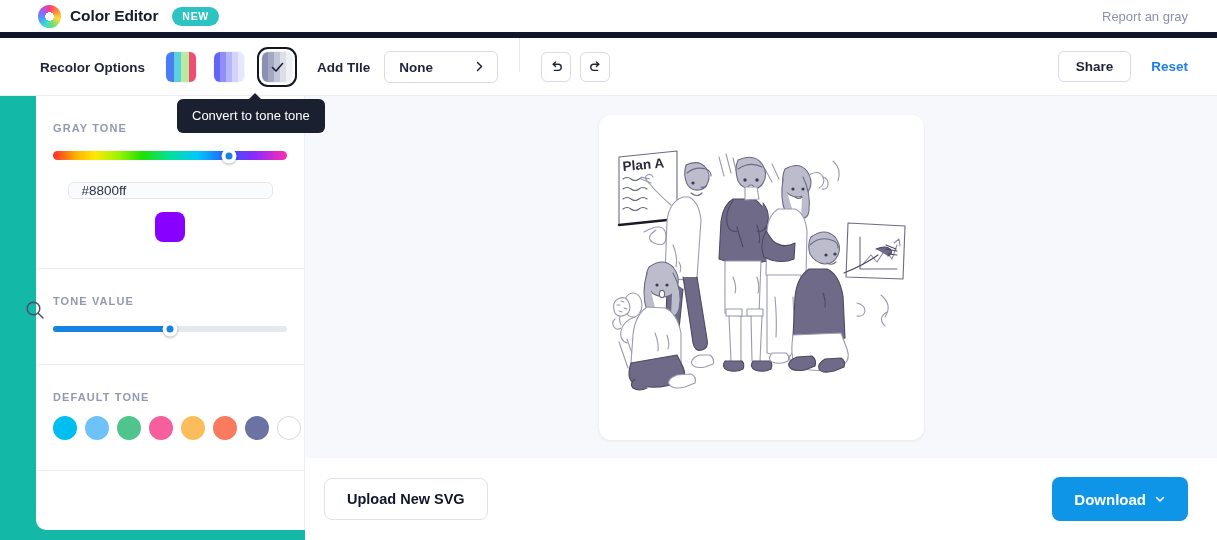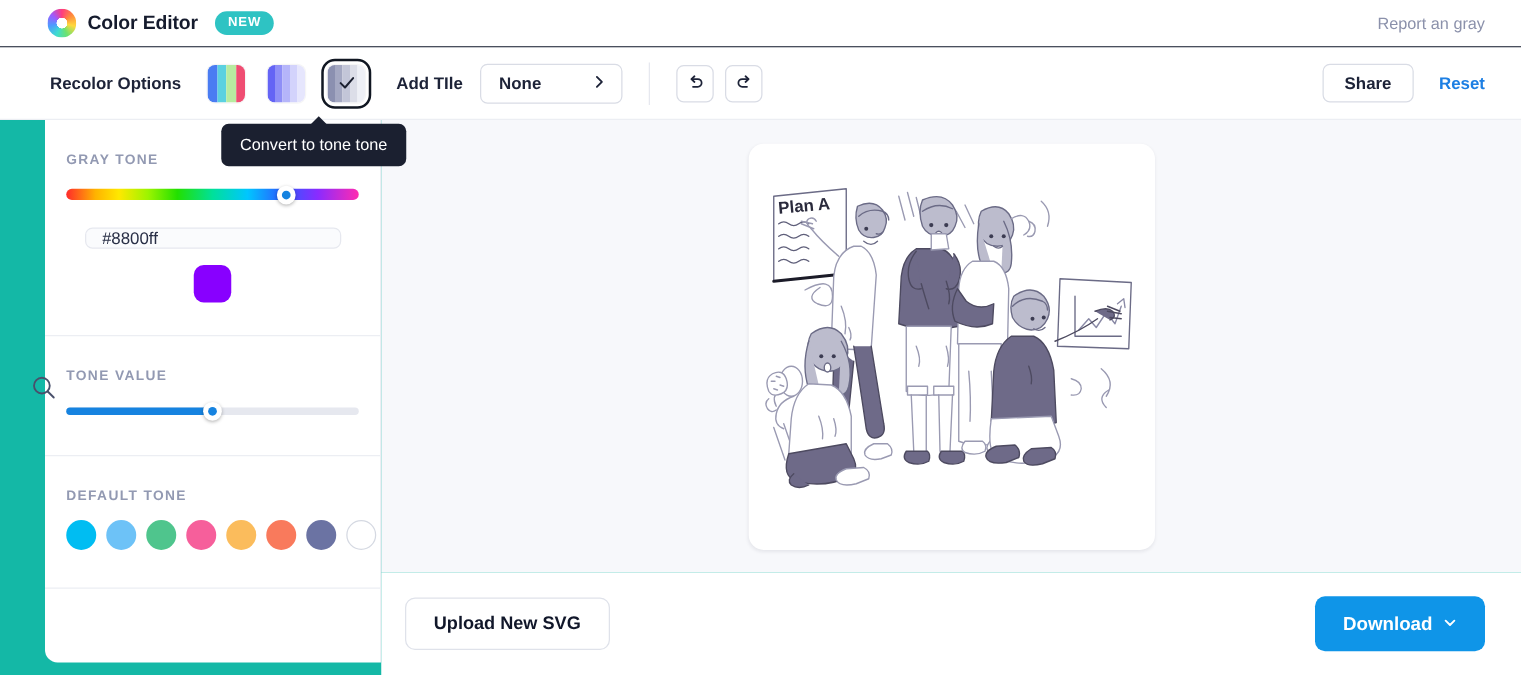--- a/index.html
+++ b/index.html
@@ -13,21 +13,21 @@
     position: relative;
     width: 1217px; height: 540px;
     background: #ffffff;
   }
 
   
   .header {
     position: absolute; left: 0; top: 0;
     width: 1217px; height: 38px;
     background: #ffffff;
-    border-bottom: 1px solid #0f172a;
+    border-bottom: 6px solid #0f172a;
     display: flex; align-items: center;
   }
   .brand { display: flex; align-items: center; gap: 9px; padding-left: 38px; }
   .brand-logo {
     width: 23px; height: 23px; border-radius: 50%;
     background:
       radial-gradient(circle at center, #ffffff 0 26%, rgba(255,255,255,0) 27%),
       conic-gradient(#ff3b7f, #ff8a3d, #ffd93d, #6ee26e, #3ddcd0, #4d9bff, #9b5cff, #ff3b7f);
     flex: none;
   }
@@ -43,21 +43,21 @@
     margin-left: auto; padding-right: 29px;
     font-size: 13px; color: #8b91ab;
   }
 
   
   .toolbar {
     position: absolute; left: 0; top: 38px;
     width: 1217px; height: 58px;
     background: #ffffff;
     border-bottom: 1px solid #eceef3;
-    display: flex; align-items: center;
+    display: flex; 
   }
   .tb-group { display: flex; align-items: center; height: 58px; }
   .tb-sep {
     width: 1px; height: 34px; background: #e6e8ef; margin: 0 21px;
   }
   .tb-label {
     font-size: 13.5px; color: #1d2338; font-weight: 600;
   }
 
   .recolor-group { padding-left: 40px; display: flex; align-items: center; gap: 16px; }

